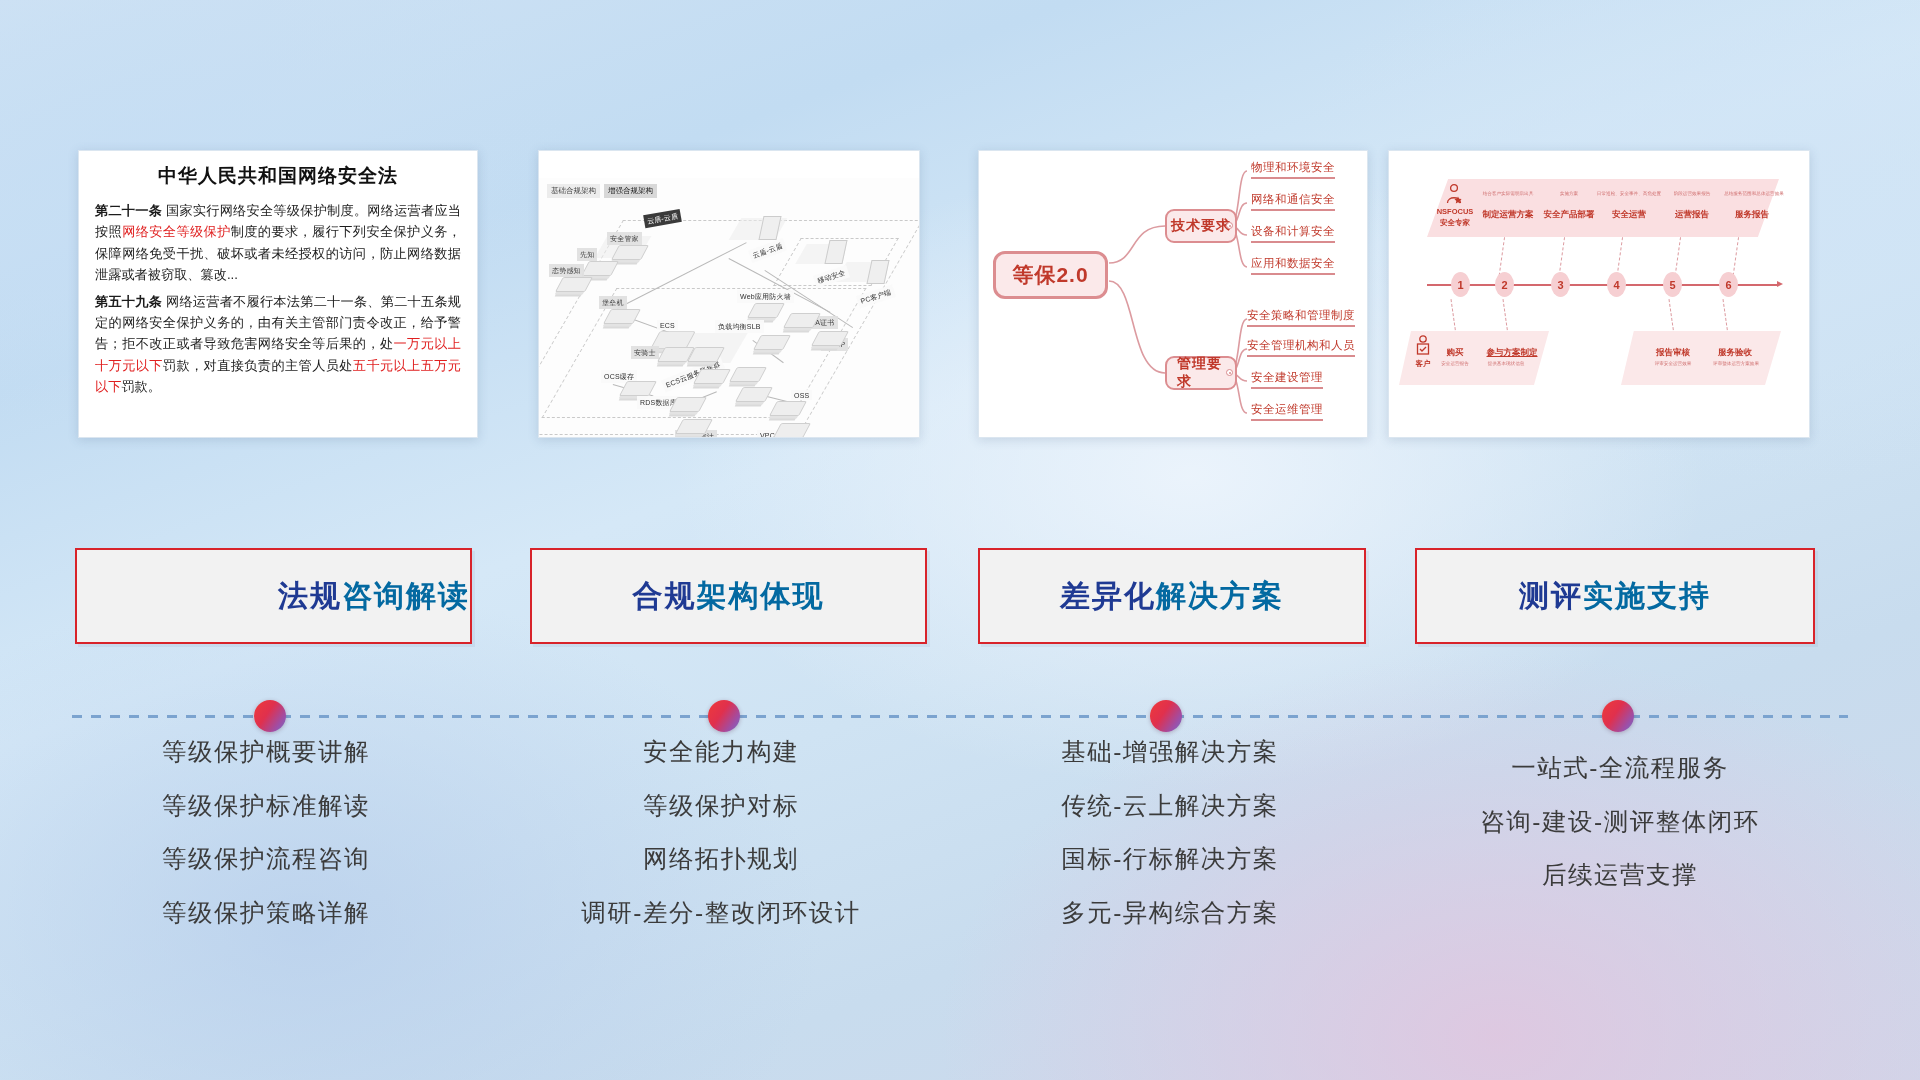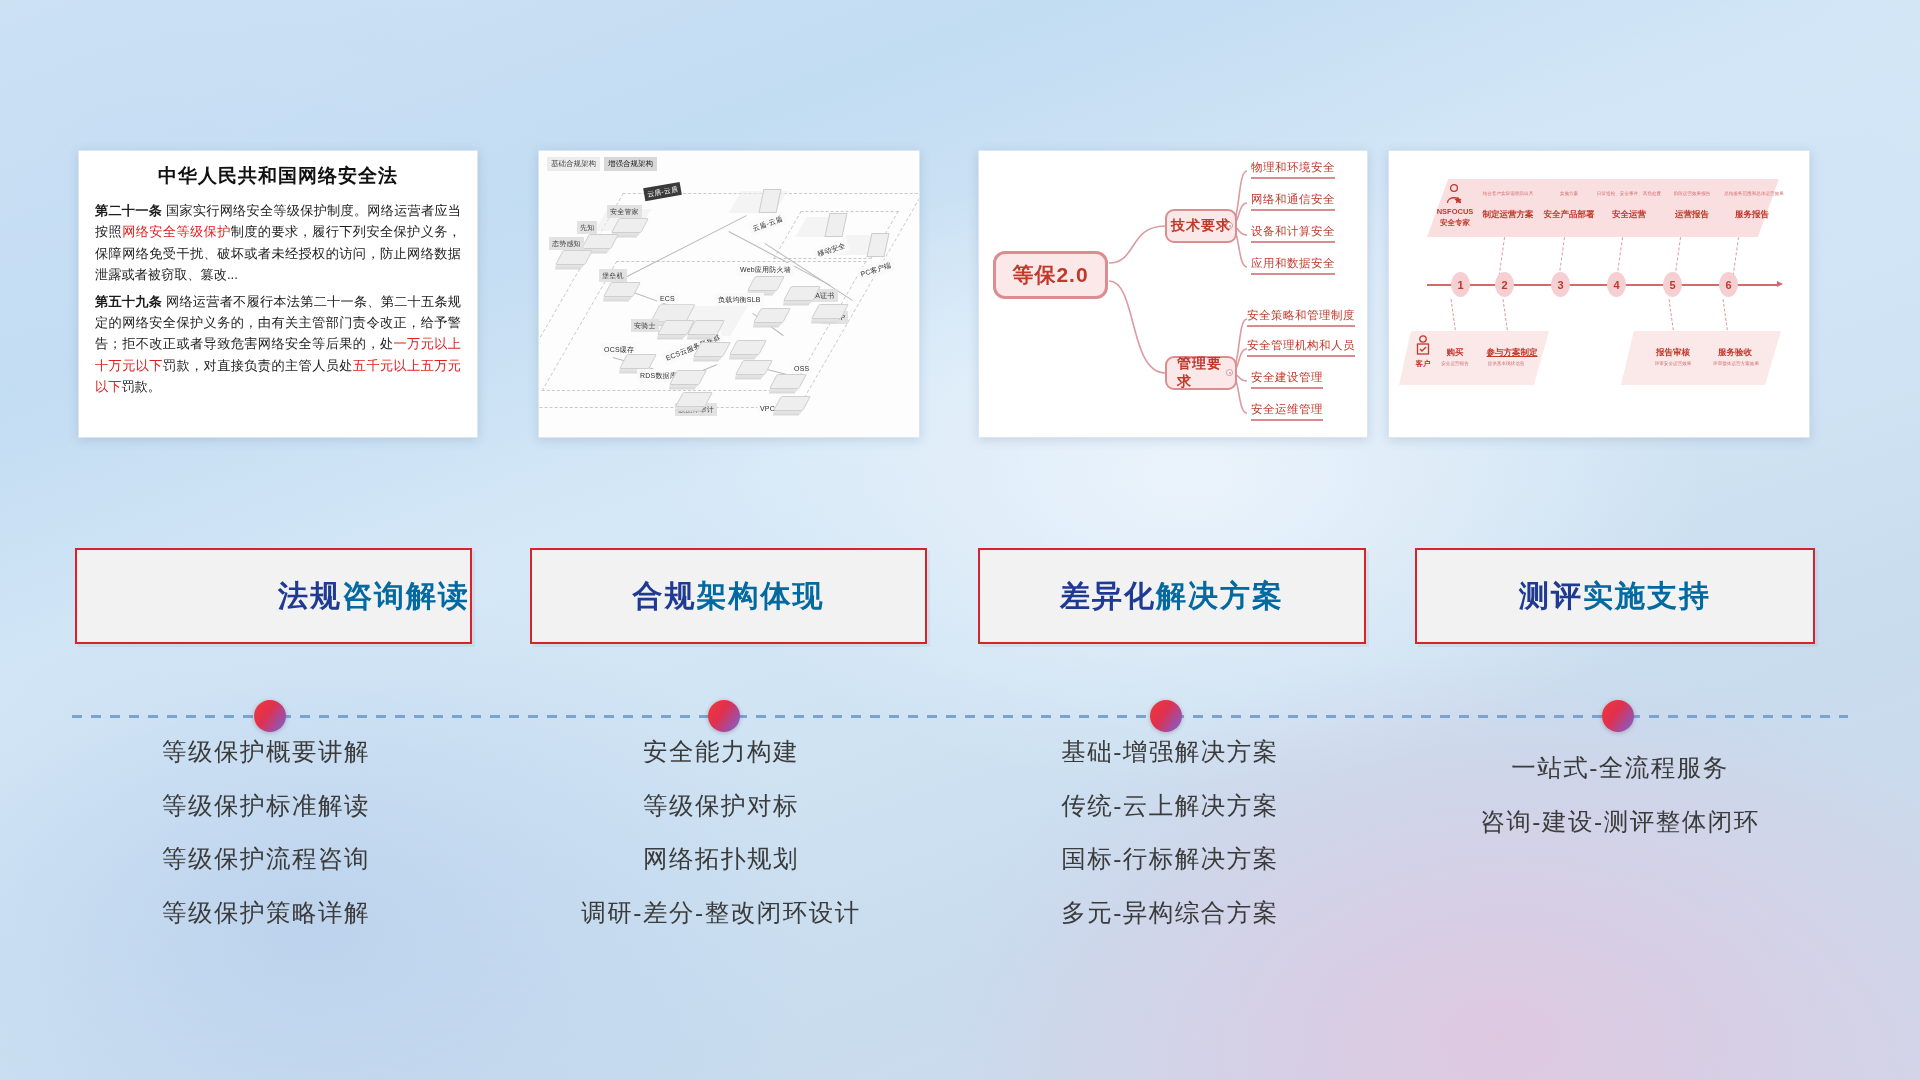--- a/index.html
+++ b/index.html
@@ -38,21 +38,21 @@
   .law h1 {
     font-size: 19px; font-weight: bold; color: #111; text-align: center;
     letter-spacing: 1px; margin-bottom: 11px;
   }
   .law p { font-size: 13.2px; line-height: 1.62; color: #1c1c1c; text-align: justify; }
   .law p + p { margin-top: 5px; }
   .law b { font-weight: bold; }
   .law .r { color: #e02020; }
 
   
-  .arch { position: relative; width: 100%; height: 100%; background: #fdfdfd; }
+  .arch { position: relative; width: 100%; height: 100%; background: #fdfdfd; margin-top: 27px; }
   .arch .tabs { position: absolute; top: 6px; left: 8px; display: flex; gap: 4px; }
   .arch .tabs span {
     font-size: 7.5px; color: #4a4a4a; background: #ececec;
     padding: 2px 4px; white-space: nowrap;
   }
   .arch .tabs span.sel { background: #d8d8d8; color: #222; }
   .nodelbl {
     position: absolute; font-size: 7px; color: #3d3d3d; background: rgba(224,224,224,0.92);
     padding: 1.5px 3px; white-space: nowrap; letter-spacing: .2px;
   }
@@ -434,14 +434,15 @@
   </div>
   <div class="col k3">
     <div>基础-增强解决方案</div>
     <div>传统-云上解决方案</div>
     <div>国标-行标解决方案</div>
     <div>多元-异构综合方案</div>
   </div>
   <div class="col k4">
     <div>一站式-全流程服务</div>
     <div>咨询-建设-测评整体闭环</div>
+    <div>后续运营支撑</div>
   </div>
 </div>
 
 </body></html>

